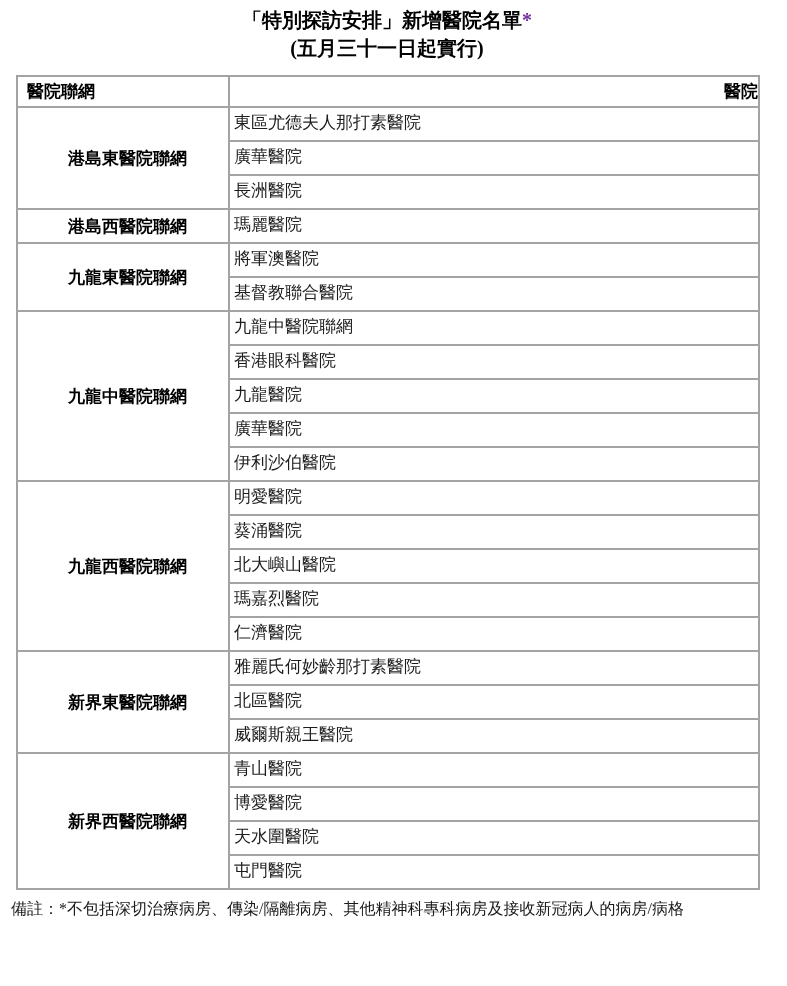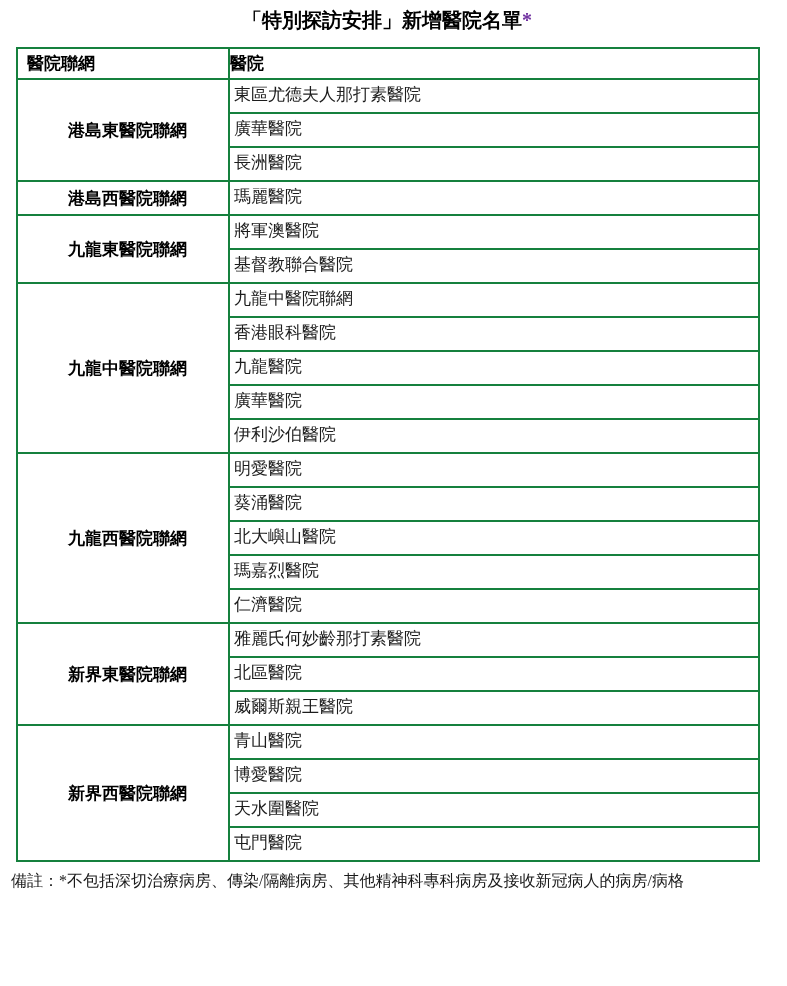--- a/index.html
+++ b/index.html
@@ -36,34 +36,34 @@
   table.hospital-table {
     margin-left: 16px;
     margin-top: 13px;
     width: 742px;
     border-collapse: collapse;
     table-layout: fixed;
   }
   .hospital-table col.c1 { width: 212px; }
   .hospital-table col.c2 { width: 530px; }
   .hospital-table th, .hospital-table td {
-    border: 2px solid #15803d;
+    border: 2px solid #a3a3a3;
     font-size: 17px;
   }
   .hospital-table th {
     height: 31px;
     font-weight: bold;
     vertical-align: middle;
   }
   .hospital-table th.th-network {
     text-align: left;
     padding-left: 9px;
   }
   .hospital-table th.th-hospital {
-    text-align: left;
+    text-align: right;
   }
   .hospital-table td.network-cell {
     font-weight: bold;
     text-align: center;
     padding-left: 9px;
     vertical-align: middle;
     color: #000;
   }
   .hospital-table td.hospital-cell {
     height: 34px;
@@ -82,20 +82,21 @@
     white-space: nowrap;
   }
 </style>
 </head>
 <body>
 
 <div class="page">
 
   <div class="title-block">
     <div class="title-line"><span>「特別探訪安排」新增醫院名單</span><span class="asterisk">*</span></div>
+    <div class="title-line">(五月三十一日起實行)</div>
   </div>
 
   <table class="hospital-table">
     <colgroup>
         <col class="c1">
         <col class="c2">
       </colgroup>
     <tbody>
         <tr>
       <th class="th-network">醫院聯網</th>

